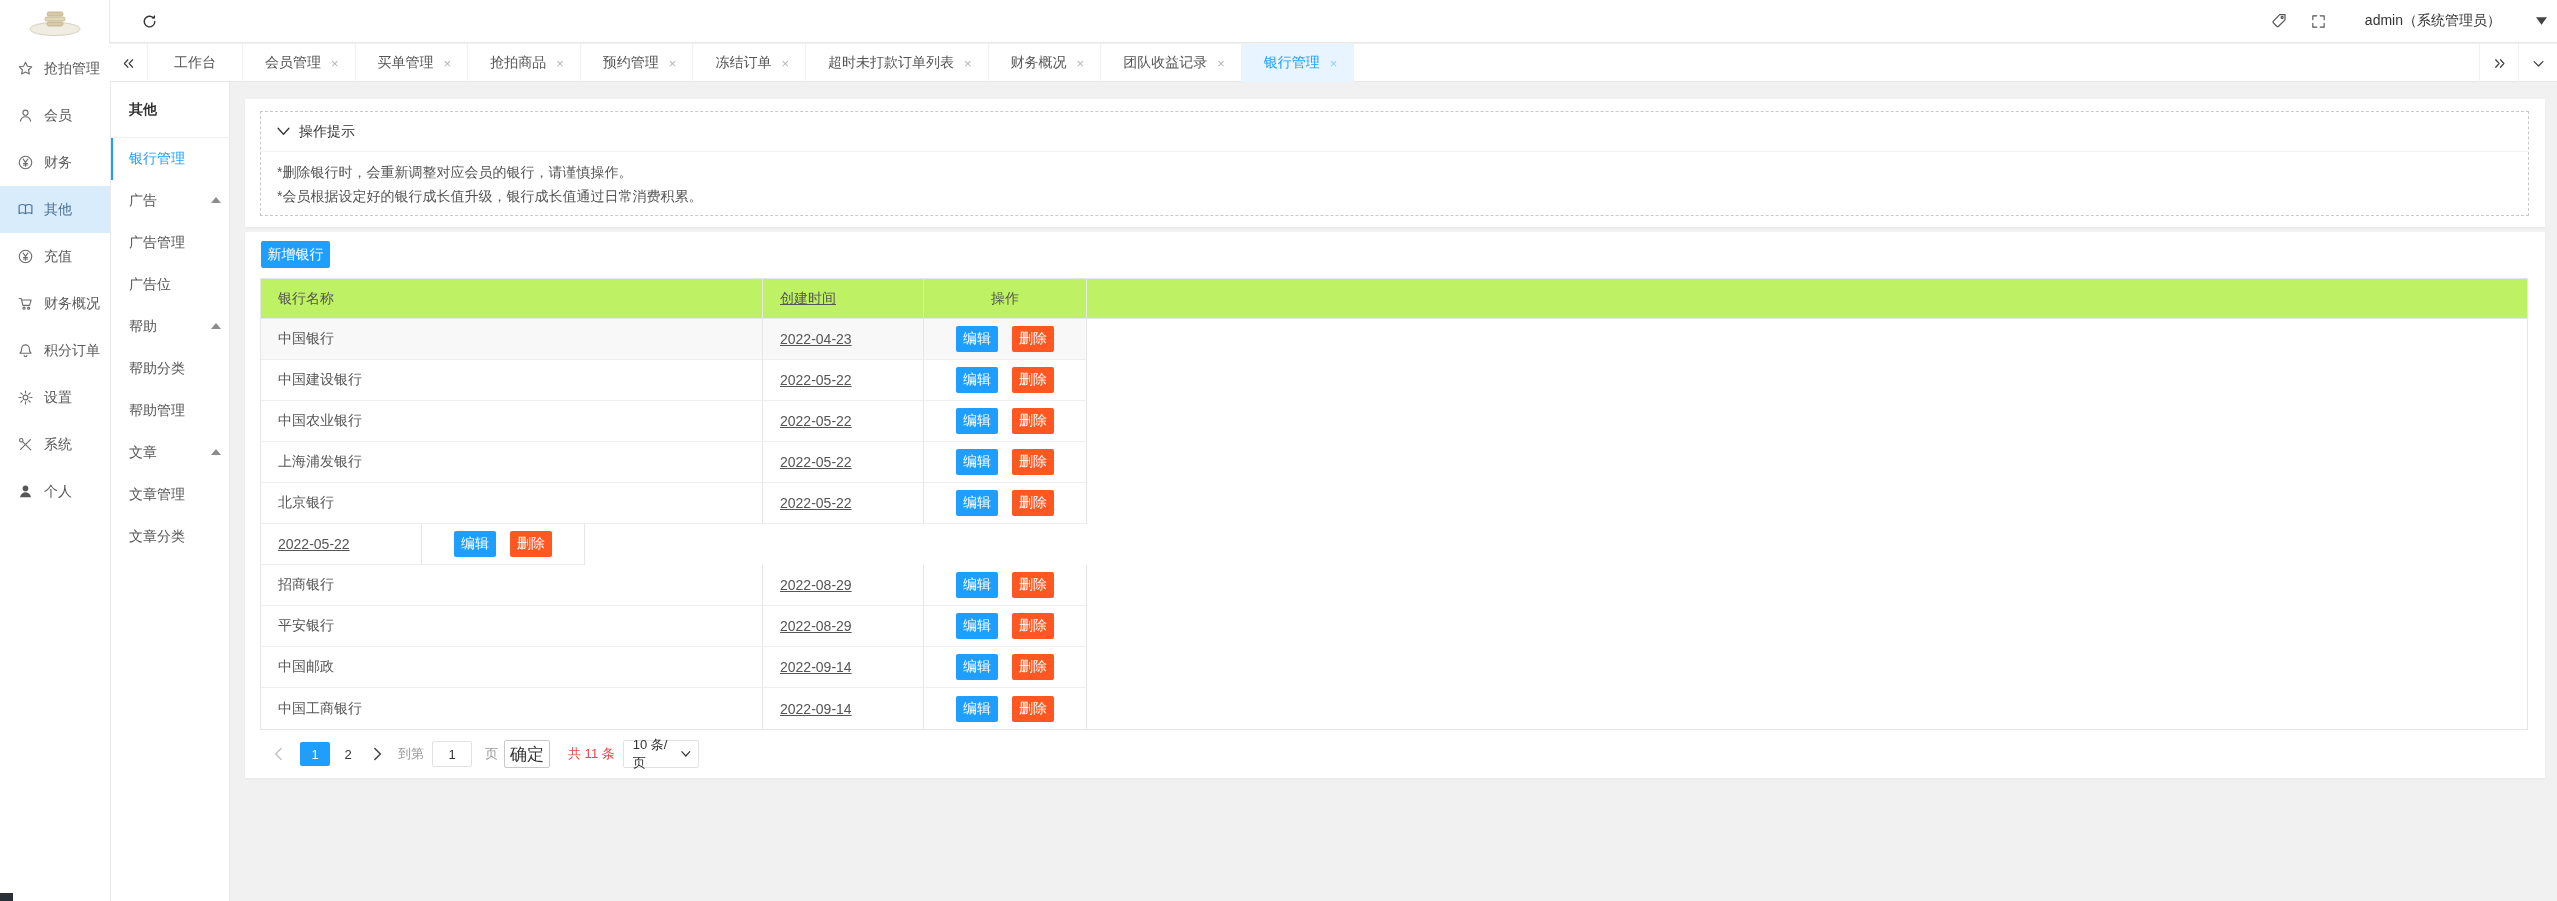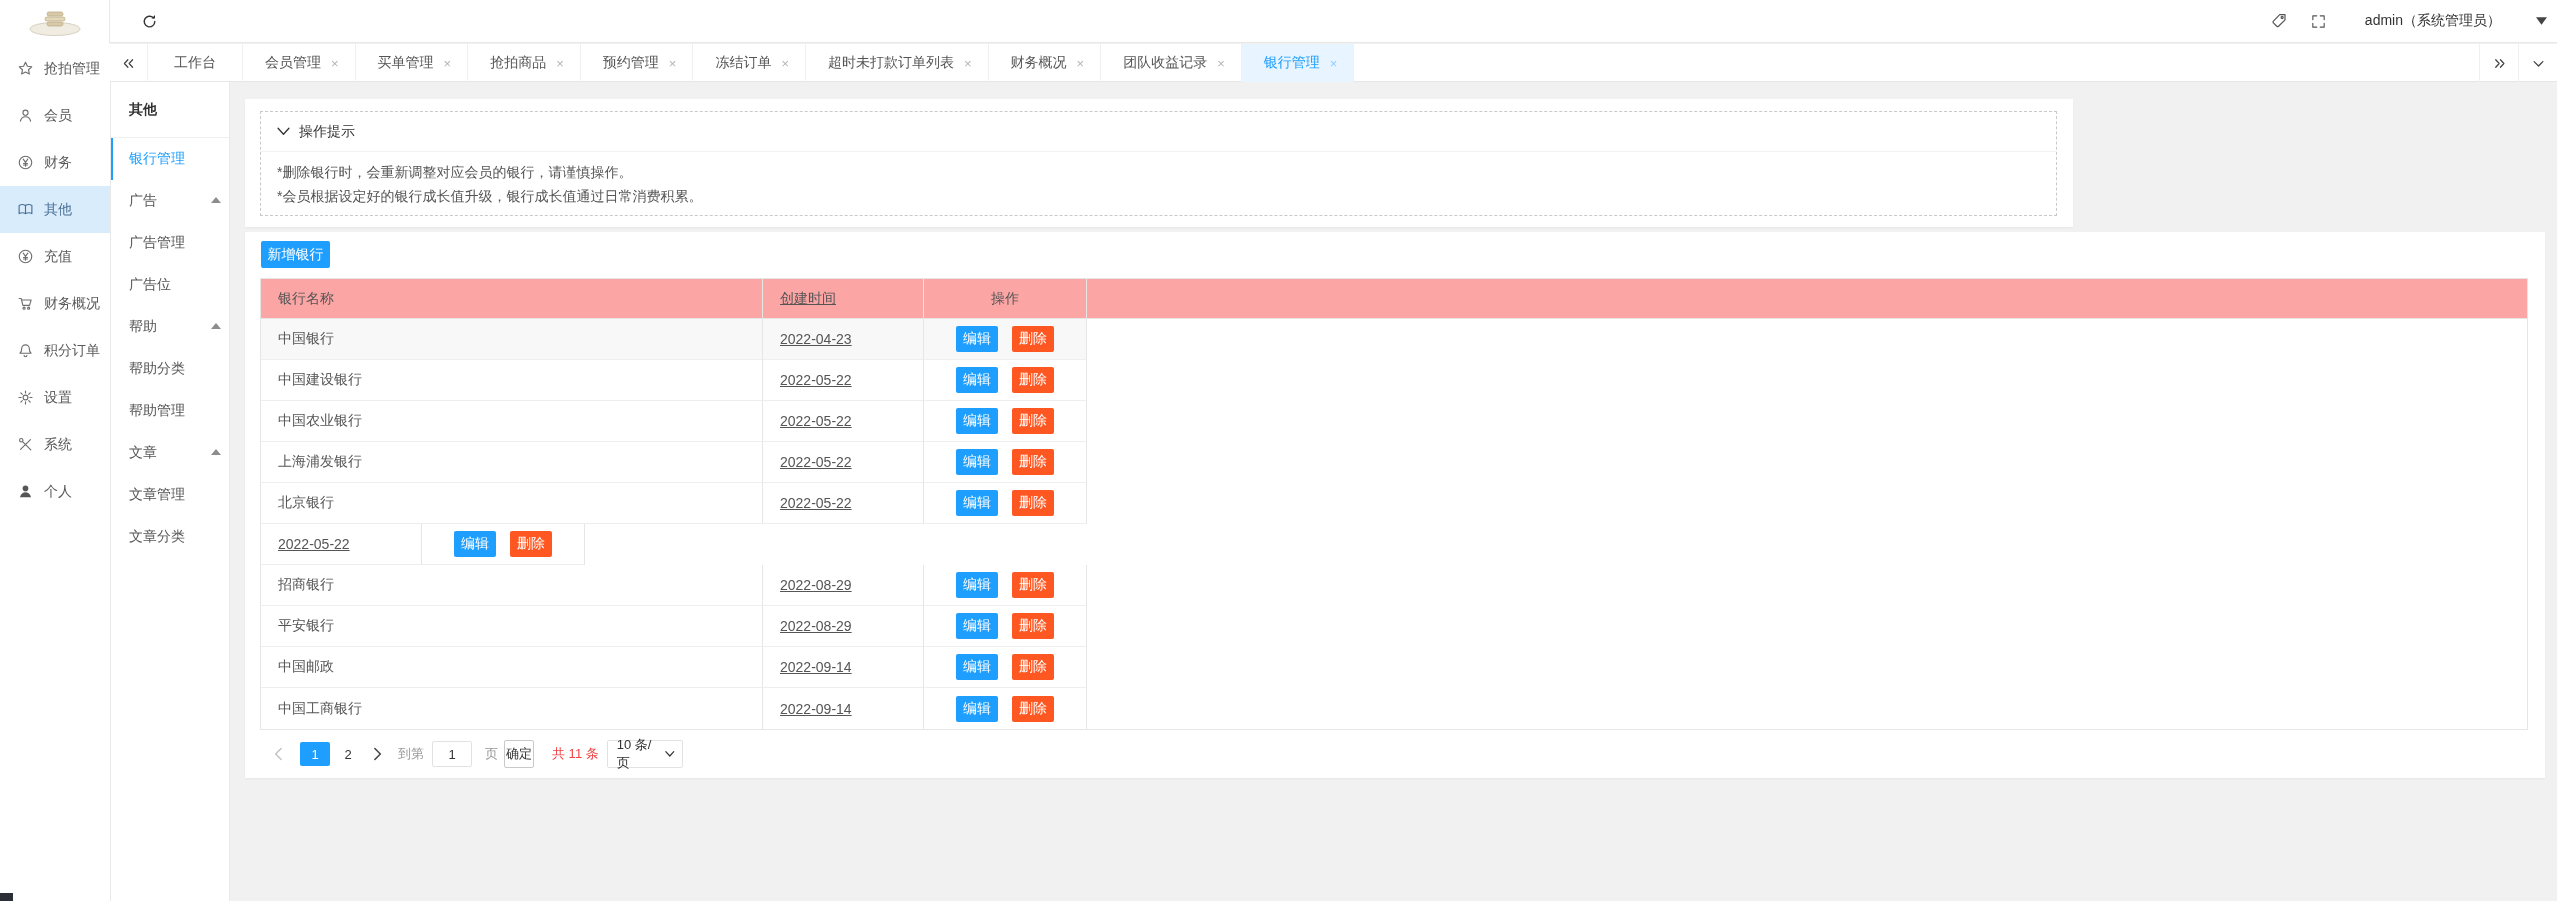--- a/index.html
+++ b/index.html
@@ -43,52 +43,52 @@
   .submenu { position:absolute; left:111px; top:82px; width:119px; height:819px; background:#fff; border-right:1px solid #e9e9e9; z-index:10; }
   .submenu-header { height:56px; display:flex; align-items:center; padding-left:18px; font-weight:bold; color:#333; border-bottom:1px solid #f0f0f0; }
   .sub-item { position:relative; height:42px; display:flex; align-items:center; padding-left:18px; color:#555; cursor:pointer; }
   .sub-item.active { color:#1e9fff; }
   .sub-item.active::before { content:""; position:absolute; left:0; top:0; width:2px; height:42px; background:#1e9fff; }
   .sub-item .grp-arrow { position:absolute; right:8px; top:17px; width:0; height:0; border-left:5px solid transparent; border-right:5px solid transparent; border-bottom:6px solid #8d8d8d; }
 
   
   .content { position:absolute; left:231px; top:82px; width:2326px; height:819px; background:#f1f1f2; }
   .card { position:absolute; background:#fff; box-shadow:0 1px 2px rgba(0,0,0,0.05); }
-  .card-alert { left:14px; top:17px; width:1828px; height:128px; }
+  .card-alert { left:14px; top:17px; width:2300px; height:128px; }
   .alert-box { position:absolute; left:15px; top:12px; right:16px; bottom:11px; border:1px dashed #c9c9c9; }
   .alert-head { height:40px; display:flex; align-items:center; padding-left:16px; color:#333; border-bottom:1px solid #f2f2f2; cursor:pointer; }
   .alert-head .chev { margin-right:9px; }
   .alert-body { padding:8px 16px; line-height:24px; color:#555; }
 
   .card-table { left:14px; top:150px; width:2300px; height:546px; }
   .btn { border:none; border-radius:2px; color:#fff; font-size:14px; font-family:"Liberation Sans",sans-serif; cursor:pointer; }
   .btn-add { position:absolute; left:16px; top:9px; width:69px; height:27px; background:#1e9fff; }
   .btn-edit { width:42px; height:26px; background:#1e9fff; margin-right:14px; }
   .btn-del  { width:42px; height:26px; background:#ff5722; }
 
   .table { position:absolute; left:15px; top:46px; width:2268px; border:1px solid #e6e6e6; }
-  .thead { display:flex; height:40px; background:#fca5a5; color:#555; }
+  .thead { display:flex; height:40px; background:#bef264; color:#555; }
   .th { display:flex; align-items:center; padding-left:17px; border-right:1px solid #e6e6e6; border-bottom:1px solid #e6e6e6; }
   .trow { display:flex; height:41px; background:#fff; }
   .td { display:flex; align-items:center; padding-left:17px; border-right:1px solid #e6e6e6; border-bottom:1px solid #eeeeee; color:#555; }
   .c-name { width:502px; }
   .c-date { width:161px;text-decoration:underline; }
   .c-ops  { width:163px; justify-content:center; padding-left:0; }
   .c-rest { flex:1; border-right:none; border-bottom:none !important; padding-left:0; }
   .th.c-rest { border-bottom:1px solid #e6e6e6 !important; }
   .tbody .trow:first-of-type .td:not(.c-rest) { background:#f8f8f8; }
   .tbody .trow:last-of-type .td { border-bottom:none; }
 
   .pagination { position:absolute; left:15px; top:507px; height:30px; display:flex; align-items:center; font-size:13px; color:#666; }
   .pg-arrow { width:20px; height:26px; display:flex; align-items:center; justify-content:center; cursor:pointer; }
   .pg-num { min-width:24px; height:24px; display:flex; align-items:center; justify-content:center; color:#333; cursor:pointer; }
   .pg-num.active { width:30px; background:#1e9fff; color:#fff; border-radius:2px; cursor:default; margin-left:12px; }
   .pg-label { color:#999; }
   .pg-input { width:40px; height:26px; border:1px solid #e2e2e2; border-radius:2px; text-align:center; color:#333; font-size:13px; font-family:"Liberation Sans",sans-serif; margin-left:8px; }
-  .pg-confirm { width:30px; height:28px; background:#fff; border:1px solid #c9c9c9; border-radius:2px; color:#333; font-size:13px; margin-left:6px; cursor:pointer; }
+  .pg-confirm { width:46px; height:28px; background:#fff; border:1px solid #c9c9c9; border-radius:2px; color:#333; font-size:17px; margin-left:6px; cursor:pointer; }
   .pg-total { margin-left:18px; color:#ef4444; }
   .pg-select { width:76px; height:28px; border:1px solid #e2e2e2; border-radius:2px; margin-left:8px; display:flex; align-items:center; justify-content:space-between; padding:0 7px 0 9px; color:#333; cursor:pointer; background:#fff;gap:7px; }
 </style>
 </head>
 <body>
 
 <div id="app">
 
   <div class="topbar">
     <div class="logo-box">

